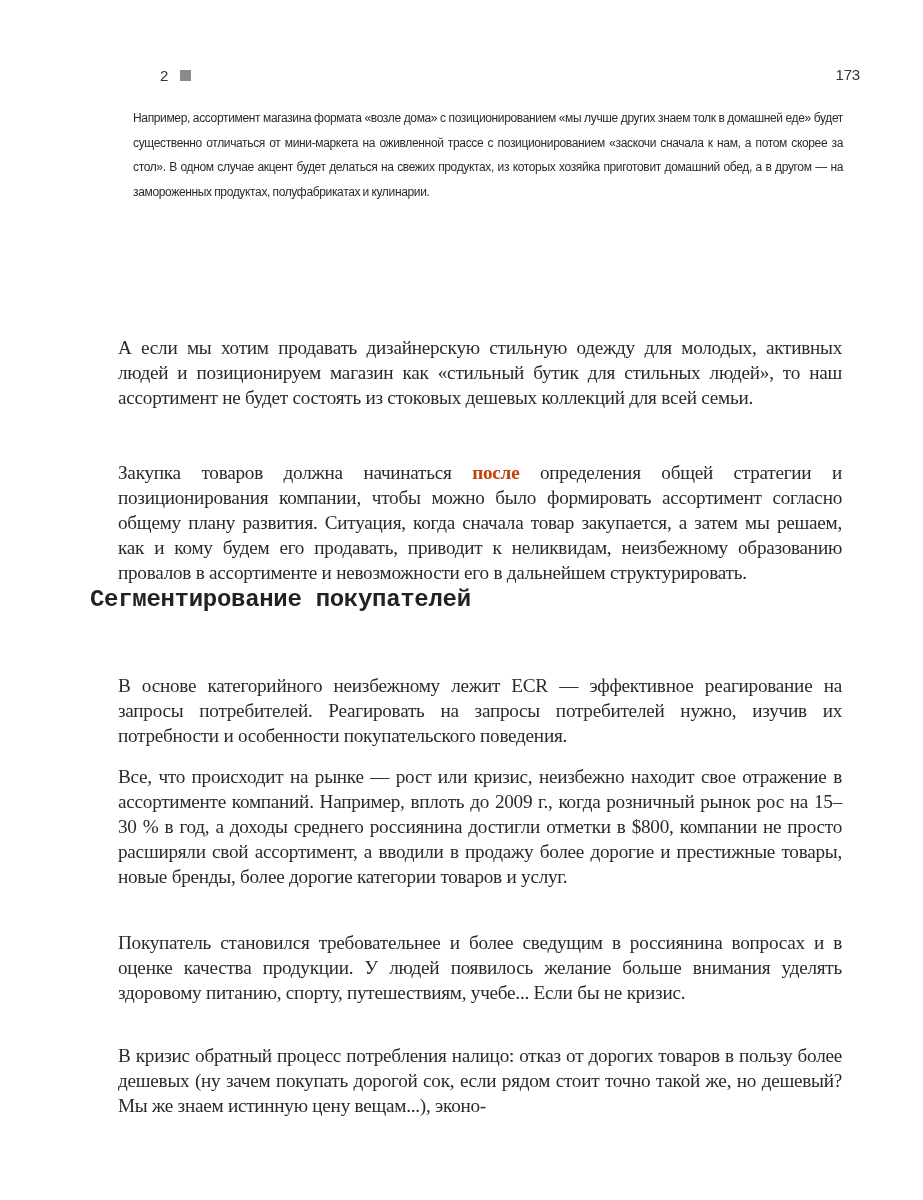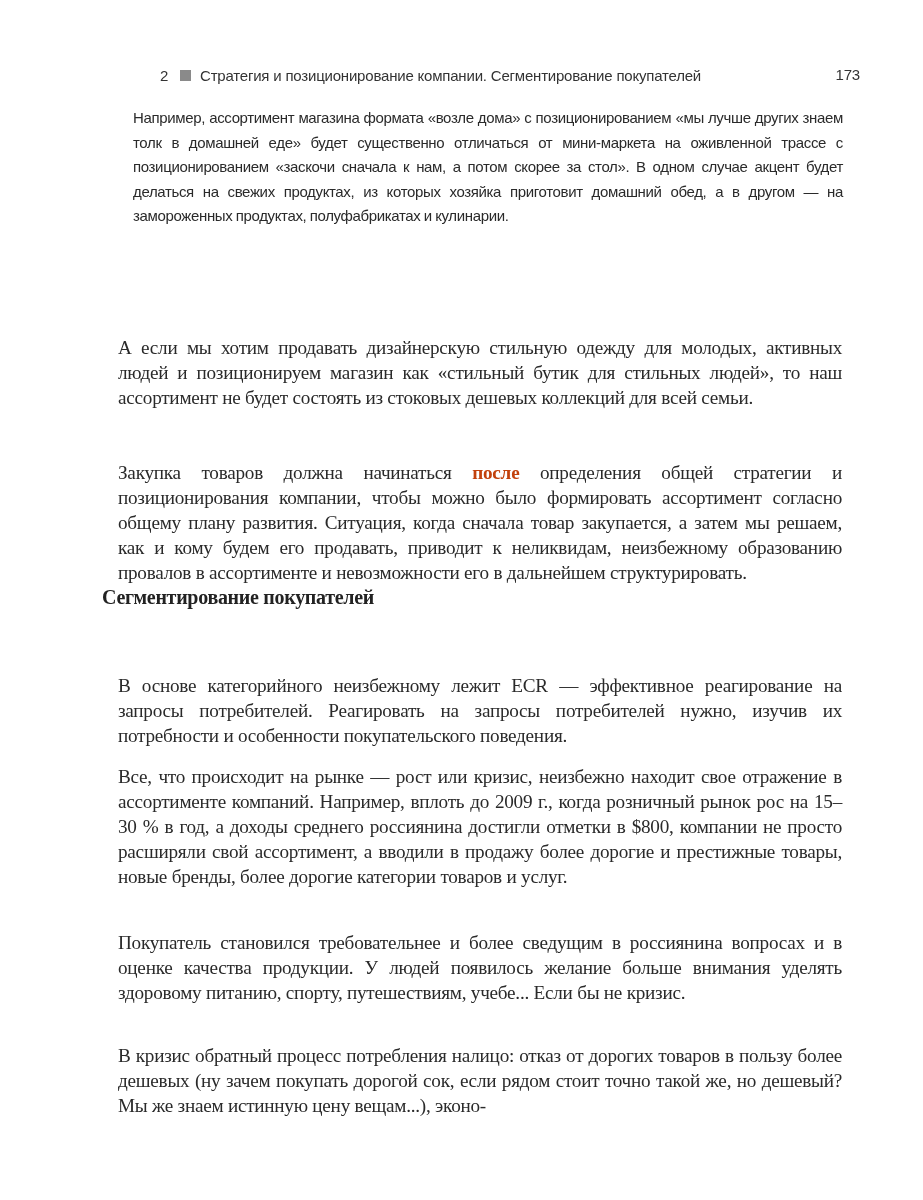--- a/index.html
+++ b/index.html
@@ -36,21 +36,21 @@
     }
     .running-header .title { position: absolute; left: 40px; top: 0; }
     .running-header .page-num { position: absolute; right: 0; top: -1px; }
 
     .sans-block {
       position: absolute;
       left: 133px;
       top: 106px;
       width: 710px;
       font-family: "Liberation Sans", sans-serif;
-      font-size: 15px;
+      font-size: 12px;
       line-height: 24.6px;
       color: #2a2a2a;
       text-align: justify;
       letter-spacing: -0.35px;
       word-spacing: -0.5px;
     }
     .serif-para {
       position: absolute;
       left: 118px;
       width: 724px;
@@ -60,35 +60,33 @@
       color: #2a2a2a;
       text-align: justify;
       letter-spacing: -0.25px;
       margin-top: 45px;
     }
     .serif-para b { font-weight: bold; color: #c2410c; }
     .section-heading {
       position: absolute;
       left: 90px;
       top: 586px;
-      font-family: Liberation Serif, serif;
+      font-family: Liberation Mono, monospace;
       font-weight: bold;
-      font-size: 20px;
+      font-size: 24px;
       color: #222;
       letter-spacing: -0.3px;
-      margin-left: 12px;
     }
   </style>
 </head>
 <body>
 
 <div class="running-header">
   <span class="chap-num">2</span>
   <span class="square"></span>
-  <span class="title">Стратегия и позиционирование компании. Сегментирование покупателей</span>
   <span class="page-num">173</span>
 </div>
 
 <div class="sans-block">Например, ассортимент магазина формата «возле дома» с позиционированием «мы лучше других знаем толк в домашней еде» будет существенно отличаться от мини-маркета на оживленной трассе с позиционированием «заскочи сначала к нам, а потом скорее за стол». В одном случае акцент будет делаться на свежих продуктах, из которых хозяйка приготовит домашний обед, а в другом — на замороженных продуктах, полуфабрикатах и кулинарии.</div>
 
 <div class="serif-para" style="top:290px;">А если мы хотим продавать дизайнерскую стильную одежду для молодых, активных людей и позиционируем магазин как «стильный бутик для стильных людей», то наш ассортимент не будет состоять из стоковых дешевых коллекций для всей семьи.</div>
 
 <div class="serif-para" style="top:415px;"><span>Закупка товаров должна начинаться </span><b>после</b><span> определения общей стратегии и позиционирования компании, чтобы можно было формировать ассортимент согласно общему плану развития. Ситуация, когда сначала товар закупается, а затем мы решаем, как и кому будем его продавать, приводит к неликвидам, неизбежному образованию провалов в ассортименте и невозможности его в дальнейшем структурировать.</span></div>
 
 <div class="section-heading">Сегментирование покупателей</div>

